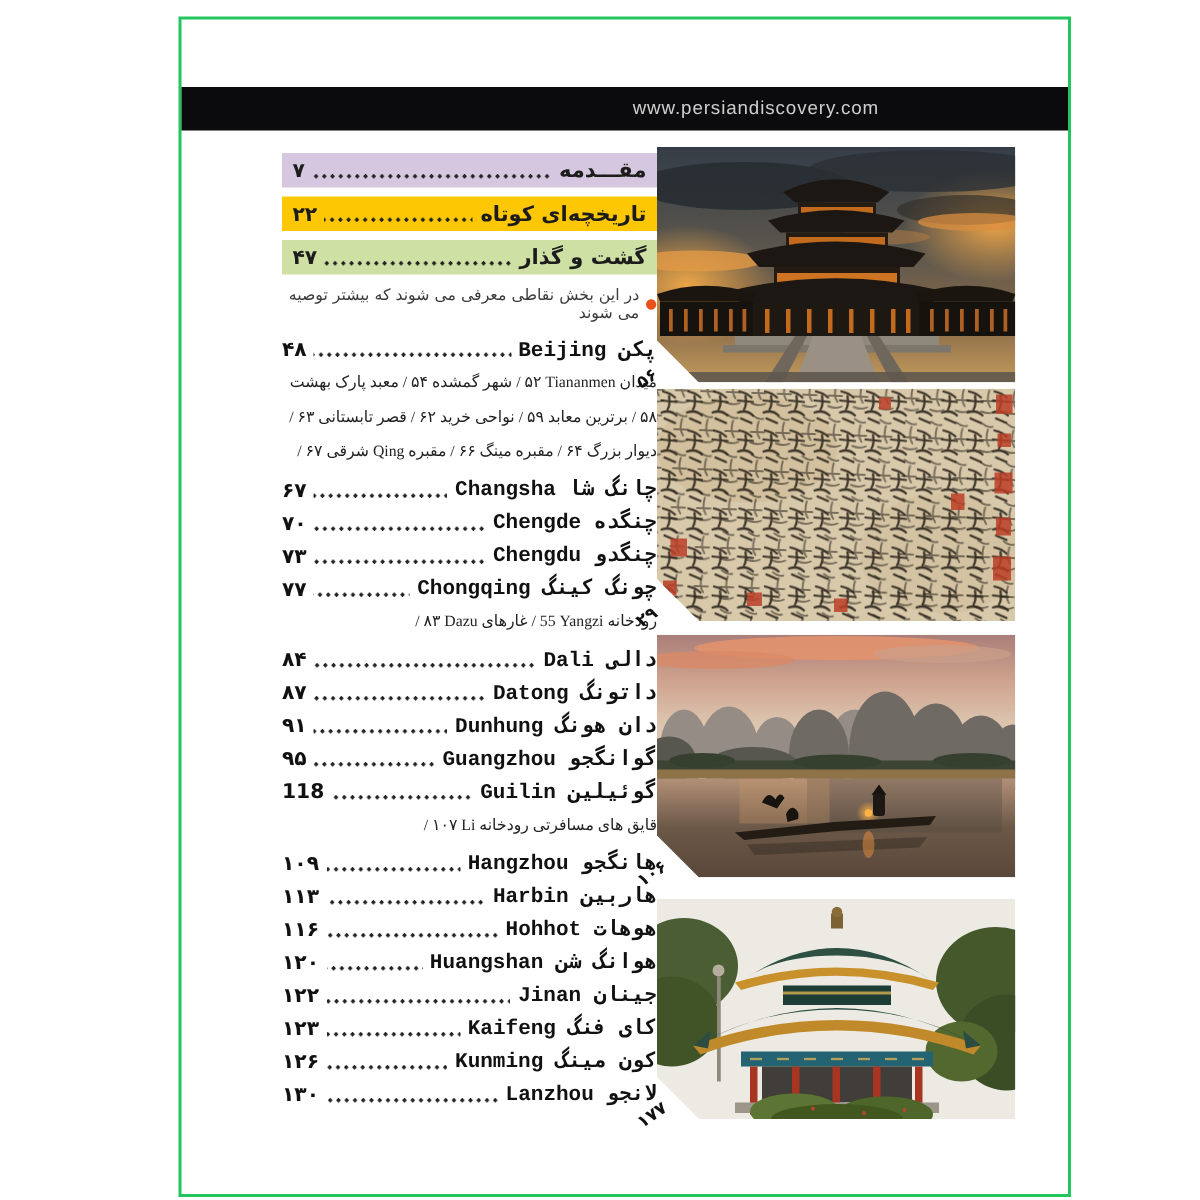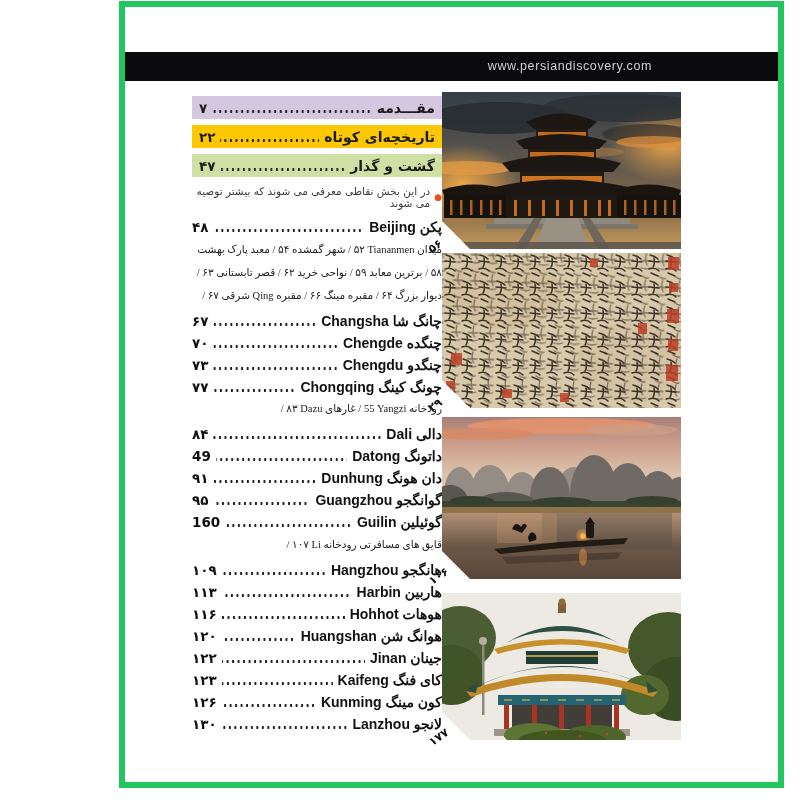--- a/index.html
+++ b/index.html
@@ -1,39 +1,39 @@
 <!DOCTYPE html>
 <html lang="fa"><head>
 <meta charset="utf-8">
 <style>
   *{box-sizing:border-box}
   html,body{margin:0;padding:0;width:800px;height:800px;background:#fff;
     font-family:"DejaVu Sans",sans-serif;}
   .canvas{position:relative;width:800px;height:800px;overflow:hidden;background:#fff;}
-  .page{position:absolute;left:119px;top:1px;width:665px;height:787px;
-    border:6px solid #22c55e;background:#fff;}
+  .page{position:absolute;left:119px;top:11px;width:595px;height:787px;
+    border:2px solid #22c55e;background:#fff;}
   
   .topbar{position:absolute;left:0;top:45px;width:100%;height:29px;background:#0b0b0d;}
   .site{position:absolute;right:126px;top:0;line-height:29px;color:#cfcfcf;
     font-size:12.5px;letter-spacing:.6px;font-family:"Liberation Sans","DejaVu Sans",sans-serif;}
   
   .toc{position:absolute;left:67px;top:89px;width:250px;direction:rtl;}
   .section-row{display:flex;align-items:center;height:23px;margin-bottom:6px;
     padding:0 7px;font-weight:bold;font-size:14px;color:#1c1c1c;}
   .sec-label{white-space:nowrap;}
   .dots{flex:1 1 auto;height:3px;margin:0 5px;align-self:center;margin-top:7px;
     background-image:radial-gradient(circle,#222 1.2px,transparent 1.4px);
     background-size:5.5px 3px;background-repeat:repeat-x;background-position:center;}
   .sec-page,.p{font-size:13.5px;font-weight:bold;white-space:nowrap;}
   .note{display:flex;align-items:center;gap:4px;margin:8px 0 8px;font-size:10.5px;color:#3a3a3a;}
   .bullet{color:#e8511c;font-size:9px;line-height:1;}
   .toc-entry{margin-bottom:1.5px;}
   .entry-main{display:flex;align-items:center;height:20.5px;font-weight:bold;
     font-size:14px;color:#111;}
-  .t{white-space:nowrap;font-family:Liberation Sans, sans-serif;text-align:right;}
+  .t{white-space:nowrap;font-family:Liberation Mono, monospace;text-align:right;}
   .entry-sub{font-family:"Liberation Serif","DejaVu Sans",sans-serif;font-size:10.5px;
     line-height:23px;color:#222;text-align:right;padding-left:4px;margin:0 0 4px;}
   
   figure.photo{position:absolute;left:317px;width:239px;margin:0;}
   .ph1{top:85px;height:157px}
   .ph2{top:246px;height:155px}
   .ph3{top:410px;height:162px}
   .ph4{top:586px;height:147px}
   .clip{width:100%;height:100%;
     clip-path:polygon(0 0,100% 0,100% 100%,28px 100%,0 calc(100% - 28px));}
@@ -115,42 +115,42 @@
             <div class="entry-main">
               <span class="t">دالی Dali</span>
               <span class="dots"></span>
               <span class="p">۸۴</span>
             </div>
           </div>
           <div class="toc-entry">
             <div class="entry-main">
               <span class="t">داتونگ Datong</span>
               <span class="dots"></span>
-              <span class="p">49</span>
+              <span class="p">۸۷</span>
             </div>
           </div>
           <div class="toc-entry">
             <div class="entry-main">
               <span class="t">دان هونگ Dunhung</span>
               <span class="dots"></span>
               <span class="p">۹۱</span>
             </div>
           </div>
           <div class="toc-entry">
             <div class="entry-main">
               <span class="t">گوانگجو Guangzhou</span>
               <span class="dots"></span>
               <span class="p">۹۵</span>
             </div>
           </div>
           <div class="toc-entry">
             <div class="entry-main">
               <span class="t">گوئیلین Guilin</span>
               <span class="dots"></span>
-              <span class="p">160</span>
+              <span class="p">118</span>
             </div>
             <div class="entry-sub">قایق های مسافرتی رودخانه Li‏ ۱۰۷ /</div>
           </div>
           <div class="toc-entry">
             <div class="entry-main">
               <span class="t">هانگجو Hangzhou</span>
               <span class="dots"></span>
               <span class="p">۱۰۹</span>
             </div>
           </div>

